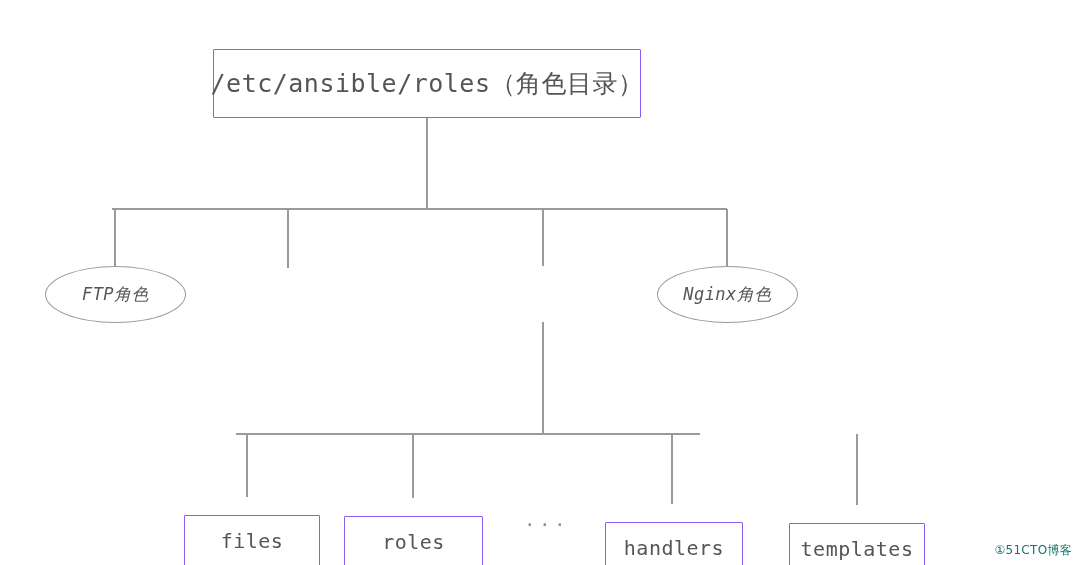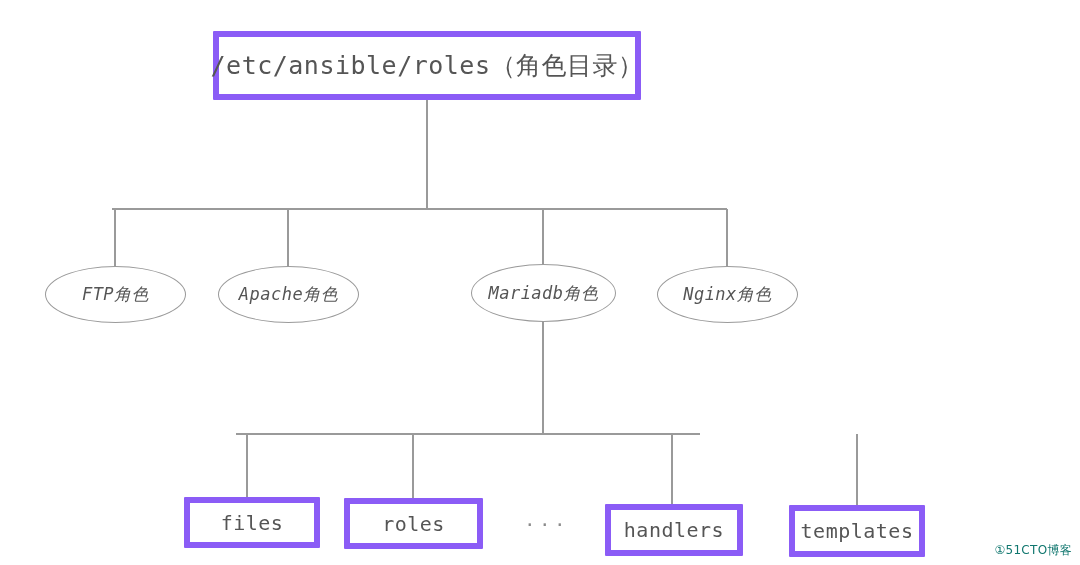--- a/index.html
+++ b/index.html
@@ -29,22 +29,23 @@
     position: absolute;
     box-sizing: border-box;
     display: flex;
     align-items: center;
     justify-content: center;
     text-align: center;
     color: #4a4a4a;
     background: #ffffff;
   }
   .node-box {
-    border: 6px solid #8b5cf6;
+    border: 1px solid #8b5cf6;
     border-radius: 1px;
+    margin-top: 18px;
   }
   .node-ellipse {
     border: 1px solid #9a9a9a;
     border-radius: 50%;
   }
   .node-label {
     display: block;
     white-space: nowrap;
     line-height: 1.1;
     letter-spacing: 0.5px;
@@ -175,27 +176,21 @@
   </svg>
 
   <div class="node node-box" id="node-root">
     <span class="node-label">/etc/ansible/roles（角色目录）</span>
   </div>
 
   <div class="node node-ellipse role-ellipse" id="node-role-ftp">
     <span class="node-label">FTP角色</span>
   </div>
 
-  <div class="node node-ellipse role-ellipse" id="node-role-apache">
-    <span class="node-label">Apache角色</span>
-  </div>
-
-  <div class="node node-ellipse role-ellipse" id="node-role-mariadb">
-    <span class="node-label">Mariadb角色</span>
-  </div>
+
 
   <div class="node node-ellipse role-ellipse" id="node-role-nginx">
     <span class="node-label">Nginx角色</span>
   </div>
 
   <div class="node node-box leaf-box" id="node-leaf-files">
     <span class="node-label">files</span>
   </div>
 
   <div class="node node-box leaf-box" id="node-leaf-tasks">

